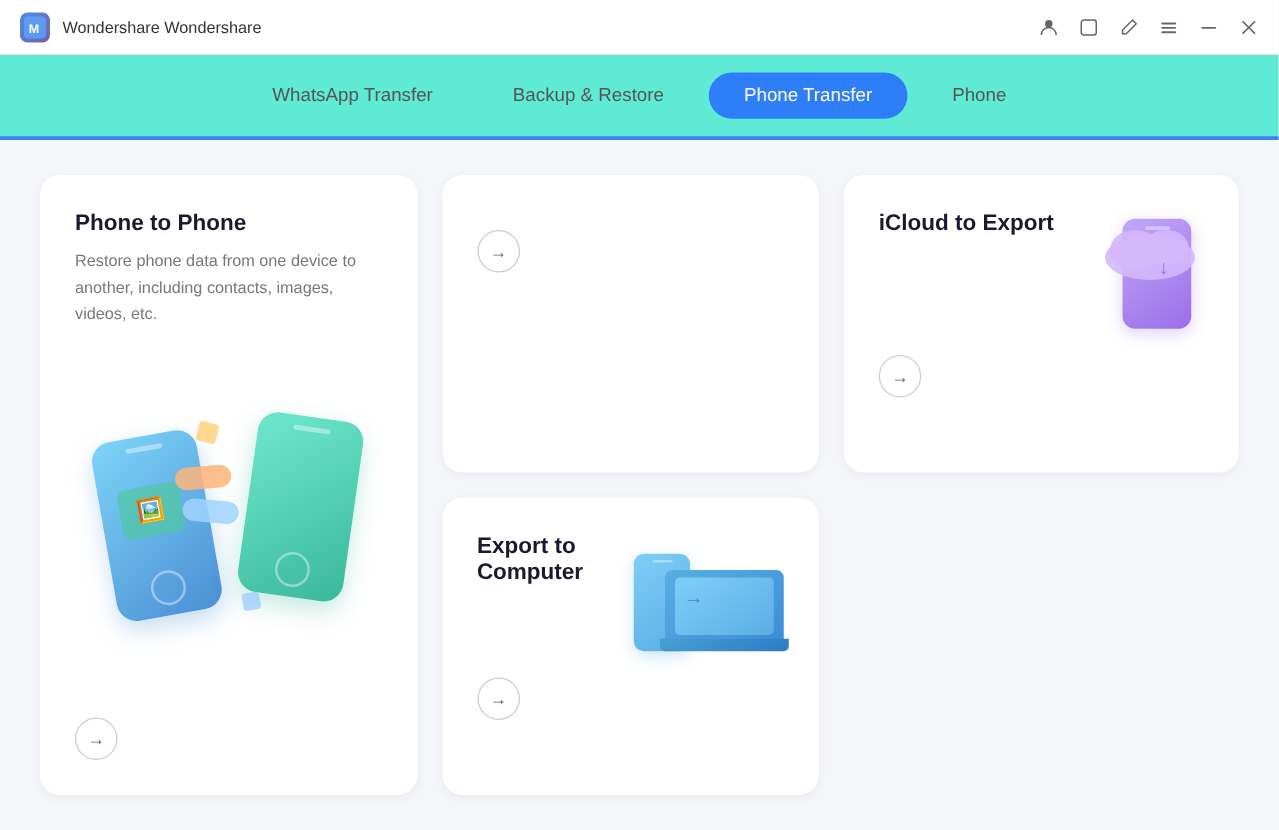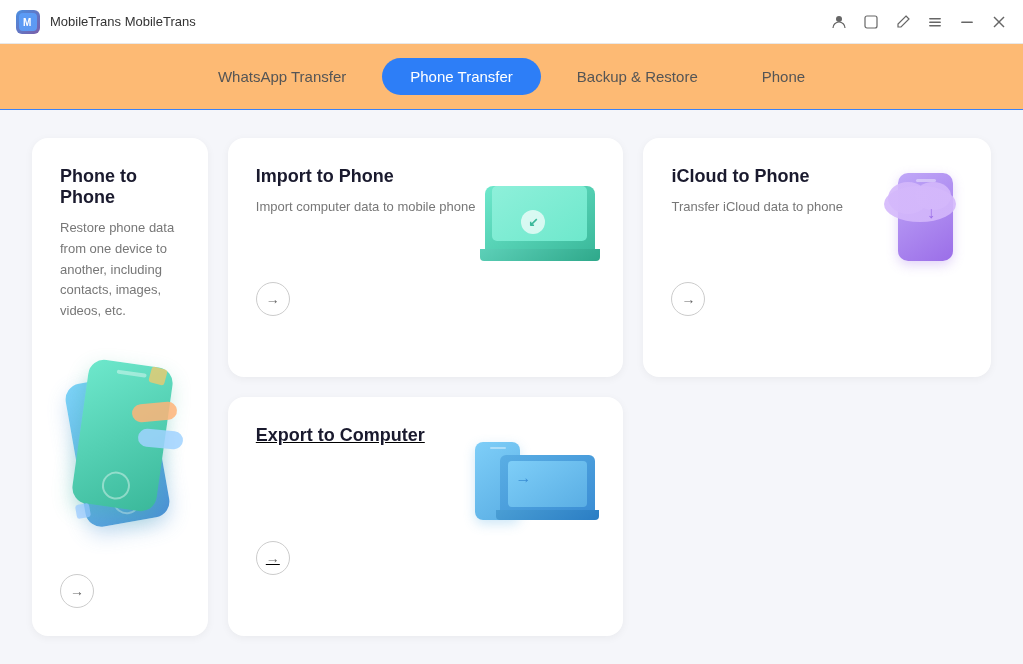--- a/index.html
+++ b/index.html
@@ -56,26 +56,26 @@
       display: flex;
       align-items: center;
       justify-content: center;
       color: #666;
       cursor: pointer;
       font-size: 14px;
     }
 
     
     .nav-bar {
-      background: #fdba74;
+      background: #5eead4;
       padding: 14px 20px;
       display: flex;
       justify-content: center;
       gap: 8px;
-      border-bottom: 1px solid #3b82f6;
+      border-bottom: 3px solid #3b82f6;
     }
     .nav-tab {
       padding: 10px 28px;
       border-radius: 24px;
       font-size: 15px;
       cursor: pointer;
       font-weight: 500;
       border: none;
       background: transparent;
       color: #555;
@@ -89,21 +89,21 @@
     
     .main-content {
       flex: 1;
       padding: 28px 32px;
       overflow-y: auto;
       background: #f5f6fa;
     }
 
     .cards-grid {
       display: grid;
-      grid-template-columns: 1fr;
+      grid-template-columns: 1fr 1fr;
       grid-template-rows: auto auto;
       gap: 20px;
       height: 100%;
     }
 
     
     .card {
       background: #ffffff;
       border-radius: 16px;
       padding: 28px;
@@ -192,21 +192,21 @@
         <rect width="18" height="18" rx="4" fill="url(#iconGrad)"></rect>
         <defs>
           <linearGradient id="iconGrad" x1="0" y1="0" x2="18" y2="18">
             <stop offset="0%" stop-color="#5b9cf6"></stop>
             <stop offset="100%" stop-color="#7b5ea7"></stop>
           </linearGradient>
         </defs>
         <text x="4" y="13" font-size="10" fill="white" font-weight="bold">M</text>
       </svg>
     </div>
-    <span class="app-title">MobileTrans MobileTrans</span>
+    <span class="app-title">Wondershare Wondershare</span>
   </div>
   <div class="title-bar-controls">
     <div class="title-bar-control">
       <svg width="16" height="16" viewBox="0 0 16 16" fill="#666">
         <circle cx="8" cy="5" r="3"></circle>
         <path d="M2 14c0-3.3 2.7-6 6-6s6 2.7 6 6" stroke="#666" stroke-width="1.2" fill="none"></path>
       </svg>
     </div>
     <div class="title-bar-control">
       <svg width="16" height="16" viewBox="0 0 16 16" fill="none" stroke="#666" stroke-width="1.2">
@@ -234,22 +234,22 @@
       <svg width="16" height="16" viewBox="0 0 16 16" fill="none" stroke="#666" stroke-width="1.4">
         <line x1="3" y1="3" x2="13" y2="13"></line>
         <line x1="13" y1="3" x2="3" y2="13"></line>
       </svg>
     </div>
   </div>
 </div>
 
 <div class="nav-bar">
   <button class="nav-tab">WhatsApp Transfer</button>
+  <button class="nav-tab">Backup &amp; Restore</button>
   <button class="nav-tab active">Phone Transfer</button>
-  <button class="nav-tab">Backup &amp; Restore</button>
   <button class="nav-tab">Phone</button>
 </div>
 
 <div class="main-content">
   <div class="cards-grid">
 
     <div class="card card-phone-to-phone">
       <div>
         <div class="card-title">Phone to Phone</div>
         <div class="card-desc">Restore phone data from one device to another, including contacts, images, videos, etc.</div>
@@ -275,47 +275,29 @@
 
           <div style="position:absolute;top:20px;left:90px;width:16px;height:16px;background:rgba(255,200,100,0.7);border-radius:3px;transform:rotate(15deg);"></div>
           <div style="position:absolute;bottom:30px;right:90px;width:14px;height:14px;background:rgba(150,200,255,0.7);border-radius:3px;transform:rotate(-10deg);"></div>
         </div>
       </div>
 
       <div class="card-arrow">→</div>
     </div>
 
     <div class="card card-small" style="grid-row:1;">
-      <div class="card-header">
-        <div class="card-text-area">
-          <div class="card-title">Import to Phone</div>
-          <div class="card-desc">Import computer data to mobile phone</div>
-        </div>
-
-        <div class="card-illus-right" style="position:relative;">
-
-          <div style="position:absolute;bottom:10px;right:0;width:110px;height:70px;background:linear-gradient(145deg,#6ee8cc,#3ab89a);border-radius:8px 8px 0 0;"></div>
-
-          <div style="position:absolute;bottom:5px;right:-5px;width:120px;height:12px;background:linear-gradient(145deg,#5dd0b8,#2ea88a);border-radius:0 0 4px 4px;"></div>
-
-          <div style="position:absolute;bottom:25px;right:8px;width:95px;height:55px;background:linear-gradient(145deg,#8ef0da,#6ee8cc);border-radius:5px;"></div>
-
-          <div style="position:absolute;bottom:32px;right:50px;width:24px;height:24px;background:rgba(255,255,255,0.7);border-radius:50%;display:flex;align-items:center;justify-content:center;font-size:12px;color:#3ab89a;font-weight:bold;">↙</div>
-        </div>
-      </div>
       <div style="margin-top:16px;">
         <div class="card-arrow">→</div>
       </div>
     </div>
 
     <div class="card card-small-right" style="grid-row:1;">
       <div class="card-header">
         <div class="card-text-area">
-          <div class="card-title">iCloud to Phone</div>
-          <div class="card-desc">Transfer iCloud data to phone</div>
+          <div class="card-title">iCloud to Export</div>
         </div>
 
         <div class="card-illus-right" style="position:relative;">
 
           <div style="position:absolute;bottom:5px;right:10px;width:55px;height:88px;background:linear-gradient(145deg,#c0a8f8,#9b6ee8);border-radius:10px;box-shadow:0 4px 12px rgba(155,110,232,0.3);">
             <div style="position:absolute;top:6px;left:50%;transform:translateX(-50%);width:20px;height:3px;background:rgba(255,255,255,0.4);border-radius:2px;"></div>
           </div>
 
           <svg style="position:absolute;top:0;right:0;" width="85" height="58" viewBox="0 0 85 58">
             <ellipse cx="42" cy="38" rx="36" ry="18" fill="url(#cloudGrad)" opacity="0.9"></ellipse>
@@ -330,21 +312,21 @@
           </svg>
 
           <div style="position:absolute;top:38px;right:28px;font-size:16px;color:#9b6ee8;font-weight:bold;">↓</div>
         </div>
       </div>
       <div style="margin-top:16px;">
         <div class="card-arrow">→</div>
       </div>
     </div>
 
-    <div class="card card-small" style="grid-column:2;grid-row:2;text-decoration:underline;">
+    <div class="card card-small" style="grid-column:2;grid-row:2;">
       <div class="card-header">
         <div class="card-text-area">
           <div class="card-title">Export to Computer</div>
         </div>
 
         <div class="card-illus-right" style="position:relative;">
 
           <div style="position:absolute;bottom:5px;left:0;width:45px;height:78px;background:linear-gradient(145deg,#7ecef8,#5aaee4);border-radius:8px;box-shadow:0 4px 12px rgba(90,174,228,0.3);">
             <div style="position:absolute;top:5px;left:50%;transform:translateX(-50%);width:16px;height:2px;background:rgba(255,255,255,0.4);border-radius:1px;"></div>
           </div>

